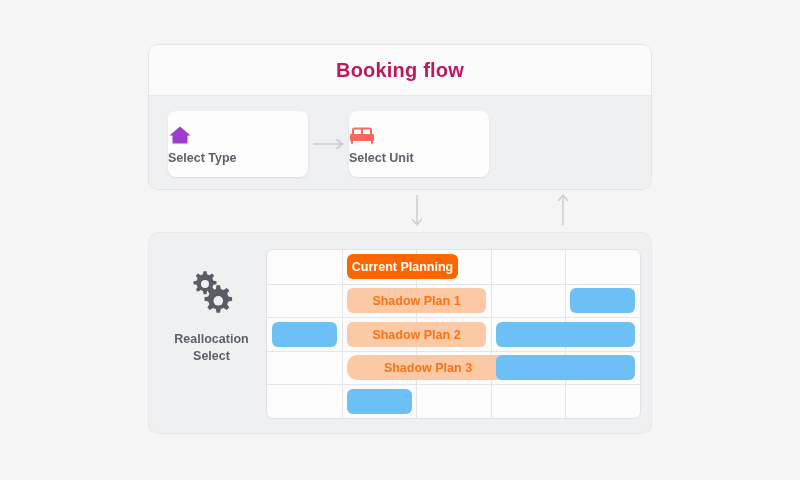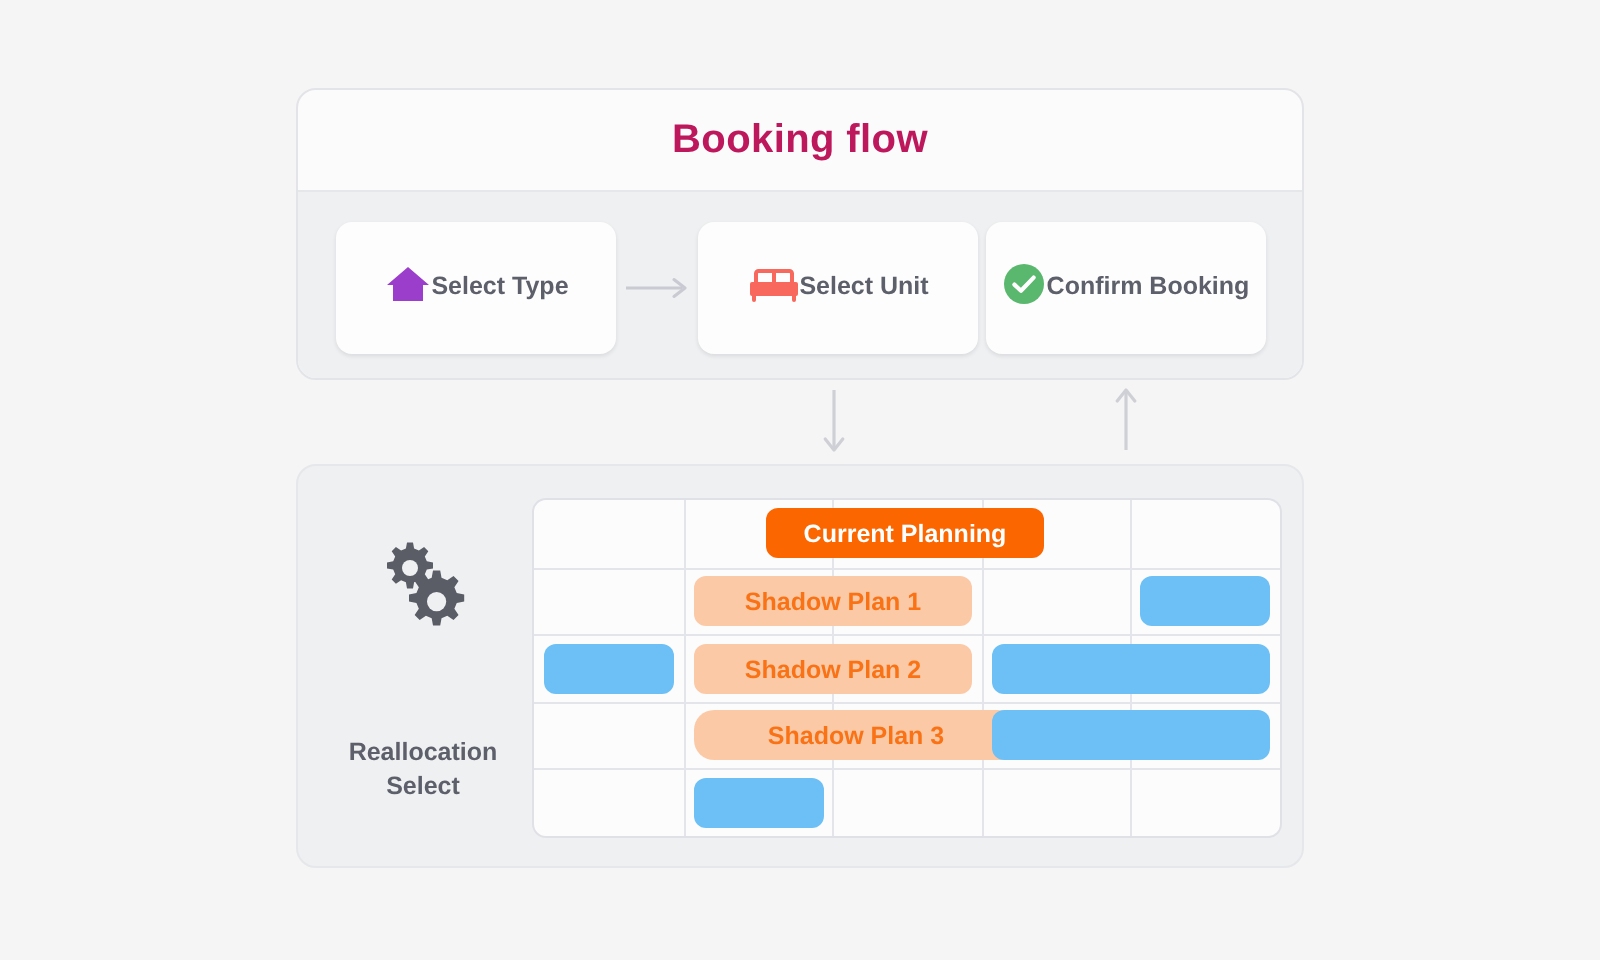--- a/index.html
+++ b/index.html
@@ -24,21 +24,21 @@
     border-bottom:1px solid #e6e7eb;letter-spacing:.2px;
   }
   #flow-body{
     height:95px;background:#eff0f2;
     display:flex;align-items:center;justify-content:flex-start;
     padding:0 19px;box-sizing:border-box;
   }
   .step-card{
     width:140px;height:66px;background:#fdfdfd;
     border-radius:8px;box-shadow:0 1px 2px rgba(20,25,40,.10);
-    display:flex;flex-direction:row;align-items:center;justify-content:center;
+    display:flex;flex-direction:column;align-items:flex-start;justify-content:center;
     box-sizing:border-box;flex:0 0 auto;
   }
   .step-icon{height:26px;display:flex;align-items:center;justify-content:center;margin-bottom:4px;}
   .step-label{font-size:12.5px;color:#5d5f6a;font-weight:bold;line-height:1;}
   .step-arrow{
     flex:0 0 auto;width:41px;display:flex;align-items:center;justify-content:center;
     color:#c9cad2;
   }
   .gap-sm{width:4px;flex:0 0 auto;}
 
@@ -48,21 +48,21 @@
   #connector-up{left:550px;top:194px;}
 
   
   #engine-panel{
     position:absolute;left:148px;top:232px;width:504px;height:202px;
     background:#eff0f2;border:1px solid #e6e7eb;border-radius:10px;
     box-sizing:border-box;
   }
   #engine-side{
     position:absolute;left:10px;top:36px;width:105px;
-    display:flex;flex-direction:column;align-items:center;gap:36px;
+    display:flex;flex-direction:column;align-items:center;
   }
   #engine-gears{margin-bottom:10px;}
   #engine-label{
     font-size:12.5px;font-weight:bold;color:#5d5f6a;
     text-align:center;line-height:1.35;
   }
 
   
   #plan-grid{
     position:absolute;left:117px;top:16px;width:375px;height:170px;
@@ -118,29 +118,20 @@
               <path d="M3 15 V18" stroke-linecap="round"></path>
               <path d="M23 15 V18" stroke-linecap="round"></path>
             </g>
           </svg>
         </span>
         <span class="step-label">Select Unit</span>
       </div>
 
       <div class="gap-sm"></div>
 
-      <div class="step-card">
-        <span class="step-icon">
-          <svg width="22" height="22" viewBox="0 0 22 22" aria-hidden="true">
-            <circle cx="11" cy="11" r="10" fill="#5ab86e"></circle>
-            <path d="M6.2 11.3 L9.5 14.4 L15.8 7.8" stroke="#ffffff" stroke-width="2.1" fill="none" stroke-linecap="round" stroke-linejoin="round"></path>
-          </svg>
-        </span>
-        <span class="step-label">Confirm Booking</span>
-      </div>
 
     </div>
   </div>
 
   <div class="connector" id="connector-down">
     <svg width="26" height="36" viewBox="0 0 26 36" aria-hidden="true">
       <path d="M13 1 V30" stroke="#cfd0d6" stroke-width="1.6" fill="none"></path>
       <path d="M8.6 25.5 L13 31 L17.4 25.5" stroke="#cfd0d6" stroke-width="1.6" fill="none" stroke-linecap="round" stroke-linejoin="round"></path>
     </svg>
   </div>
@@ -180,21 +171,21 @@
     <div id="plan-grid">
 
     <div class="gline-v" style="left: 75px; background: rgb(228, 229, 234);"></div>
         <div class="gline-v" style="left: 149px; background: rgb(228, 229, 234);"></div>
         <div class="gline-v" style="left: 224px; background: rgb(228, 229, 234);"></div>
         <div class="gline-v" style="left: 298px; background: rgb(228, 229, 234);"></div>
         <div class="gline-h" style="top: 34px; background: rgb(228, 229, 234);"></div>
         <div class="gline-h" style="top: 67px; background: rgb(228, 229, 234);"></div>
         <div class="gline-h" style="top: 101px; background: rgb(228, 229, 234);"></div>
         <div class="gline-h" style="top: 134px; background: rgb(228, 229, 234);"></div>
-        <div class="bar bar-current" style="left: 80px; width: 139px; top: 4px; margin-left: 36px;">
+        <div class="bar bar-current" style="left: 80px; width: 111px; top: 4px;">
           <span>Current Planning</span>
         </div>
         <div class="bar bar-shadow" style="left: 80px; width: 139px; top: 38px;">
           <span>Shadow Plan 1</span>
         </div>
         <div class="bar bar-blue" style="left: 303px; width: 65px; top: 38px;"></div>
         <div class="bar bar-blue" style="left: 5px; width: 65px; top: 72px;"></div>
         <div class="bar bar-shadow" style="left: 80px; width: 139px; top: 72px;">
           <span>Shadow Plan 2</span>
         </div>

